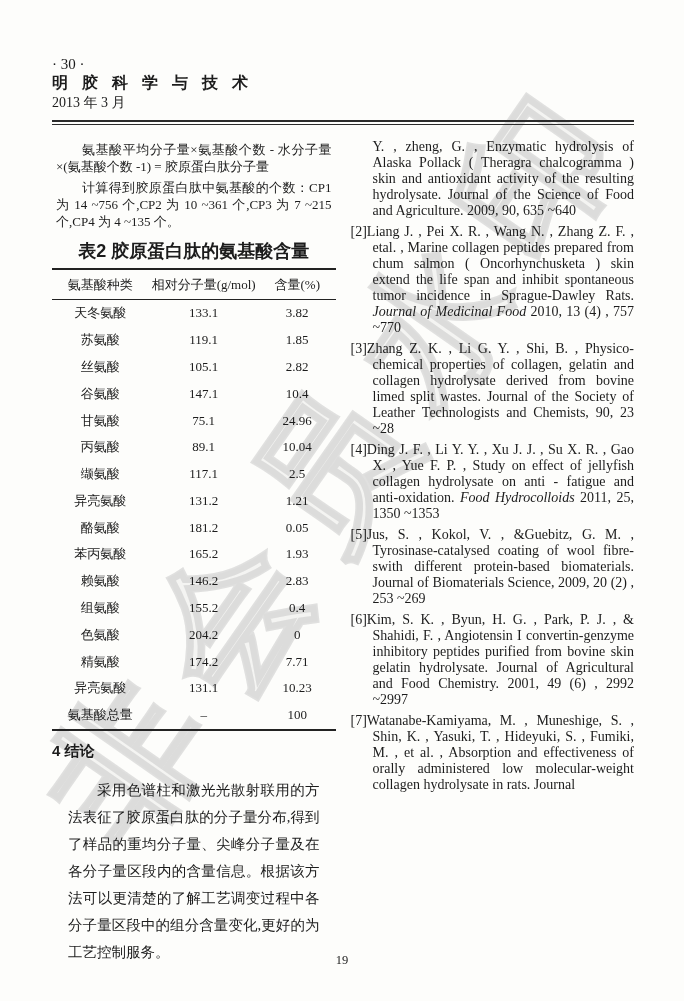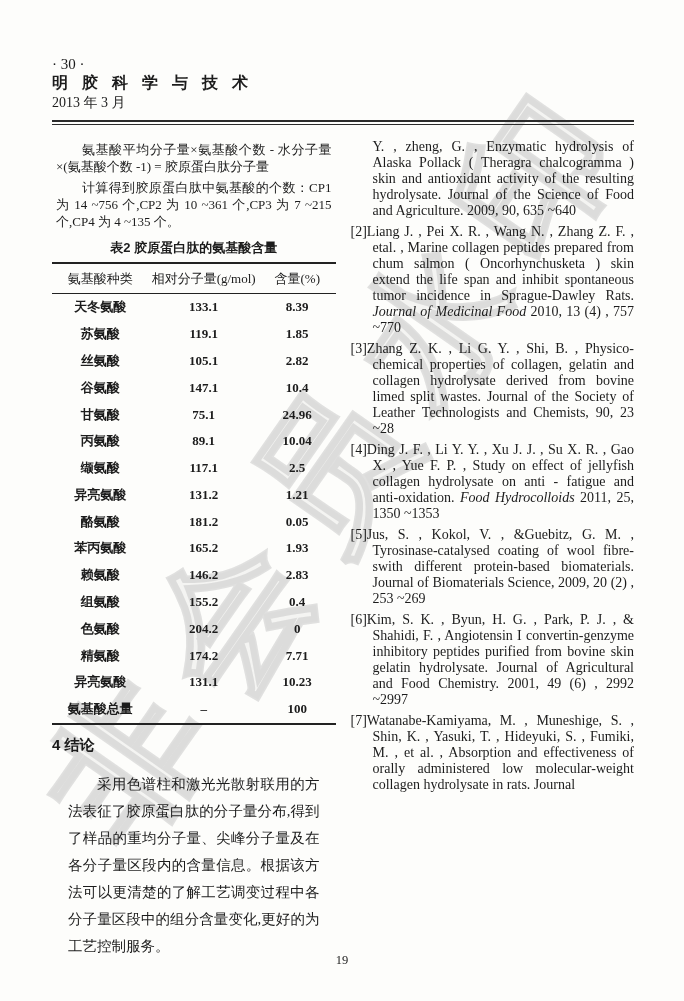--- a/index.html
+++ b/index.html
@@ -57,33 +57,33 @@
   
   .zh-para {
     margin:4px; text-align:justify;
     font-size:13px; line-height:17px;
   }
   .indent { text-indent:2em; }
   .tbl-title {
     margin:9px 0 5px;
     text-align:center;
     font-family:"Liberation Sans","DejaVu Sans",sans-serif;
-    font-weight:bold; font-size:13px;
+    font-weight:bold; font-size:18px;
   }
   table.amino {
     width:100%; border-collapse:collapse;
     border-top:2px solid #222; border-bottom:2px solid #222;
     font-size:13px;
   }
   table.amino thead th {
     border-bottom:1.2px solid #222;
     font-weight:normal; padding:6px 0 5px;
     text-align:center; font-size:13px;
   }
-  table.amino td { text-align:center; padding:4.4px 0;font-weight:bold; }
+  table.amino td { text-align:center; padding:4.4px 0; }
   .c-name { width:34%; } .c-mass { width:39%; } .c-pct { width:27%; }
   .sec-heading {
     margin:11px 0 5px;
     font-family:"Liberation Sans","DejaVu Sans",sans-serif;
     font-weight:bold; font-size:15px;
   }
   .conclusion-body {
     margin:16px; text-align:justify; text-indent:2em;
     font-size:14.5px; line-height:27px;
   }
@@ -129,21 +129,21 @@
           <tr>
             <th class="c-name">氨基酸种类</th>
             <th class="c-mass">相对分子量(g/mol)</th>
             <th class="c-pct">含量(%)</th>
           </tr>
         </thead>
         <tbody>
             <tr>
               <td>天冬氨酸</td>
               <td>133.1</td>
-              <td>8.39</td>
+              <td>3.82</td>
             </tr>
             <tr>
               <td>苏氨酸</td>
               <td>119.1</td>
               <td>1.85</td>
             </tr>
             <tr>
               <td>丝氨酸</td>
               <td>105.1</td>
               <td>2.82</td>

